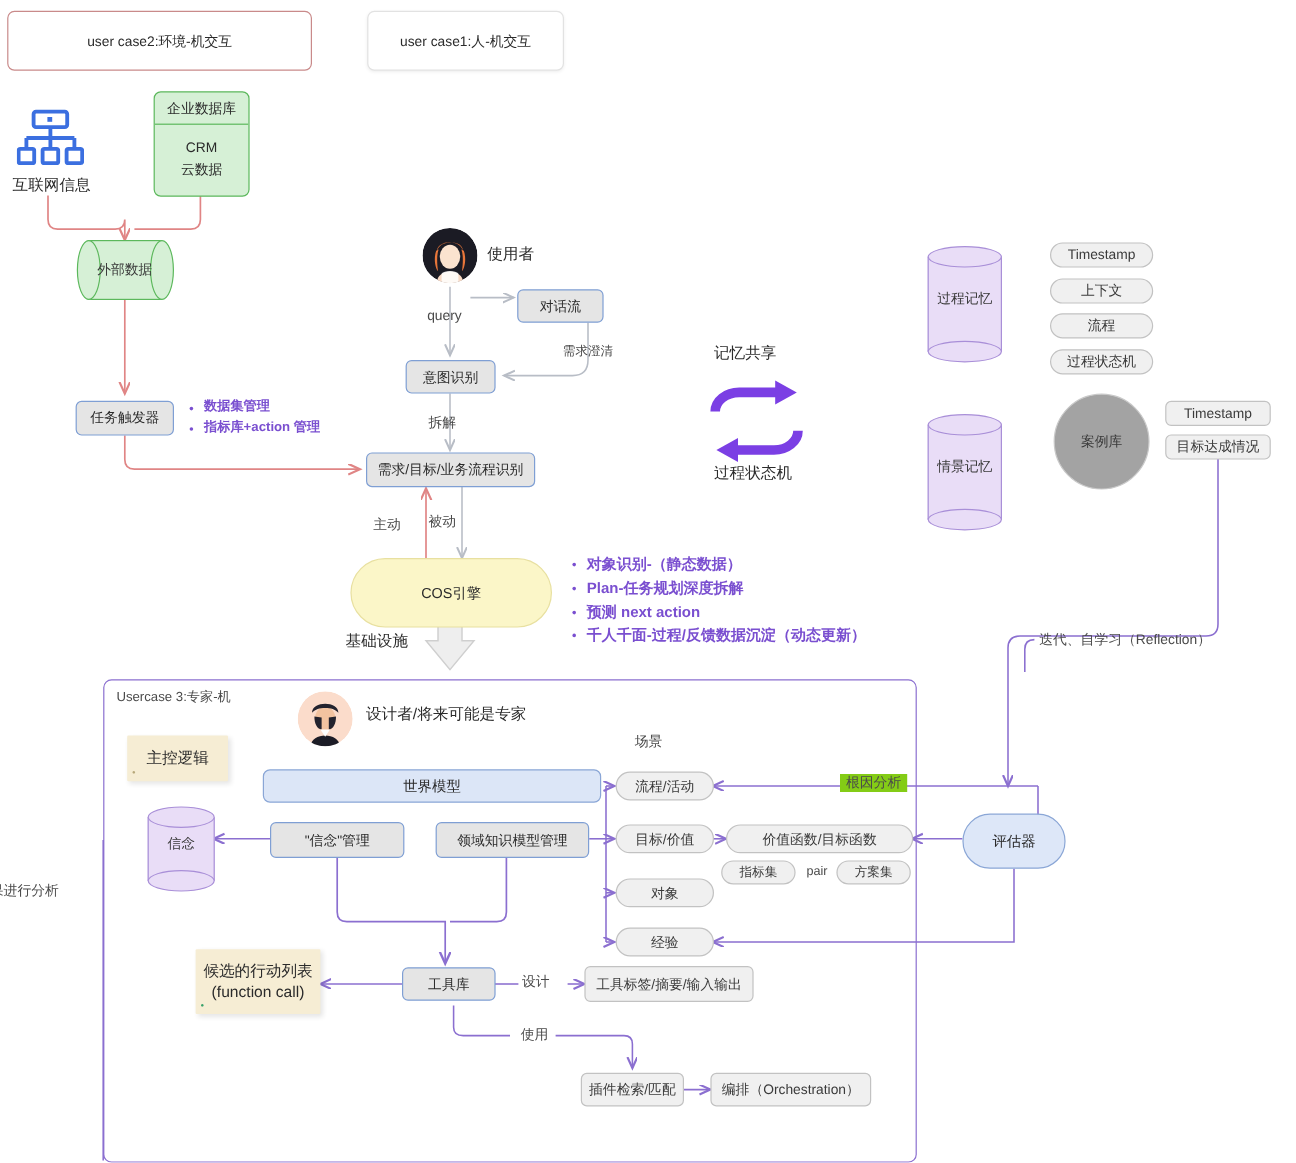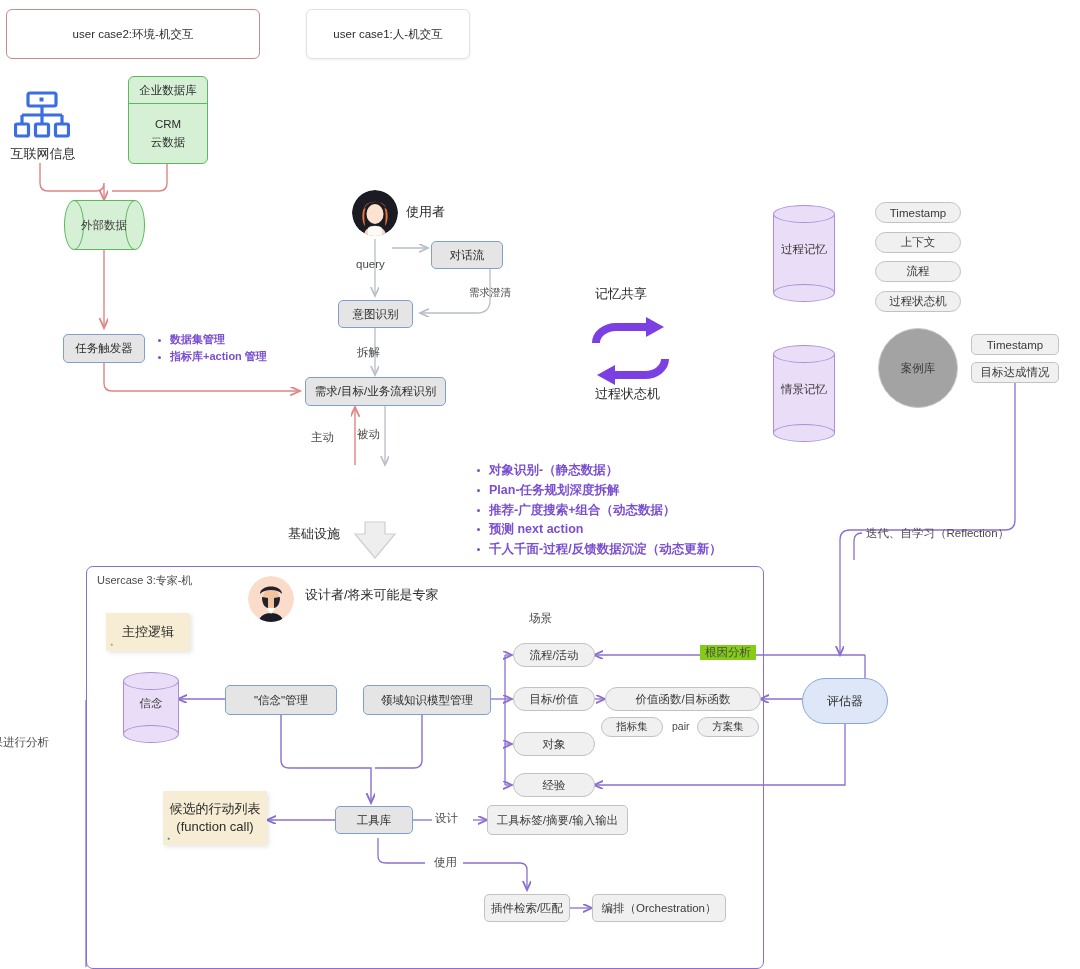--- a/index.html
+++ b/index.html
@@ -242,27 +242,29 @@
   </div>
   <div class="lbl tlabel" style="left:357px;top:345px;">拆解</div>
 
   <div class="node bx-blue" style="left:305px;top:377px;width:141px;height:29px;">
     <span>需求/目标/业务流程识别</span>
   </div>
 
   <div class="lbl tlabel" style="left:311px;top:430px;">主动</div>
   <div class="lbl tlabel" style="left:357px;top:427px;">被动</div>
 
+  <div class="node cos" style="left:292px;top:465px;width:168px;height:58px;">
+    <span>COS引擎</span>
+  </div>
   <div class="lbl tlabel bold" style="left:288px;top:525px;">基础设施</div>
 
   <div class="bullets" style="left:475px;top:461px;">
     <ul>
       <li>对象识别-（静态数据）</li>
       <li>Plan-任务规划深度拆解</li>
-      <li>推荐-广度搜索+组合（动态数据）</li>
       <li>预测 next action</li>
       <li>千人千面-过程/反馈数据沉淀（动态更新）</li>
     </ul>
   </div>
 
   <div class="lbl tlabel bold" style="left:595px;top:285px;">记忆共享</div>
   <div class="memwrap" style="left:588px;top:315px;width:85px;height:72px;">
     <svg width="85" height="72" viewBox="0 0 85 72">
       <path d="M8,28 A20,16 0 0,1 28,12 L62,12" fill="none" stroke="#7b3fe4" stroke-width="8" stroke-linecap="butt"></path>
       <path d="M58,2 L76,12 L58,22 Z" fill="#7b3fe4"></path>
@@ -326,20 +328,23 @@
       <path d="M19,32 L23,38 L27,32 Z" fill="#ffffff"></path>
     </svg>
   </div>
   <div class="lbl tlabel big" style="left:305px;top:586px;">设计者/将来可能是专家</div>
 
   <div class="node note" style="left:106px;top:613px;width:84px;height:38px;position:absolute;">
     <span>主控逻辑</span>
     <span class="badge">●</span>
   </div>
 
+  <div class="node bx-blue-lg" style="left:219px;top:641px;width:282px;height:28px;">
+    <span>世界模型</span>
+  </div>
 
   <div class="cyl" style="left:123px;top:672px;width:56px;height:62px;--c:#a98fd8;--f:#e9ddf7;">
     <div class="body"></div>
     <div class="bot"></div>
     <div class="top"></div>
     <div class="t">信念</div>
   </div>
 
   <div class="node bx-blue" style="left:225px;top:685px;width:112px;height:30px;">
     <span>"信念"管理</span>

